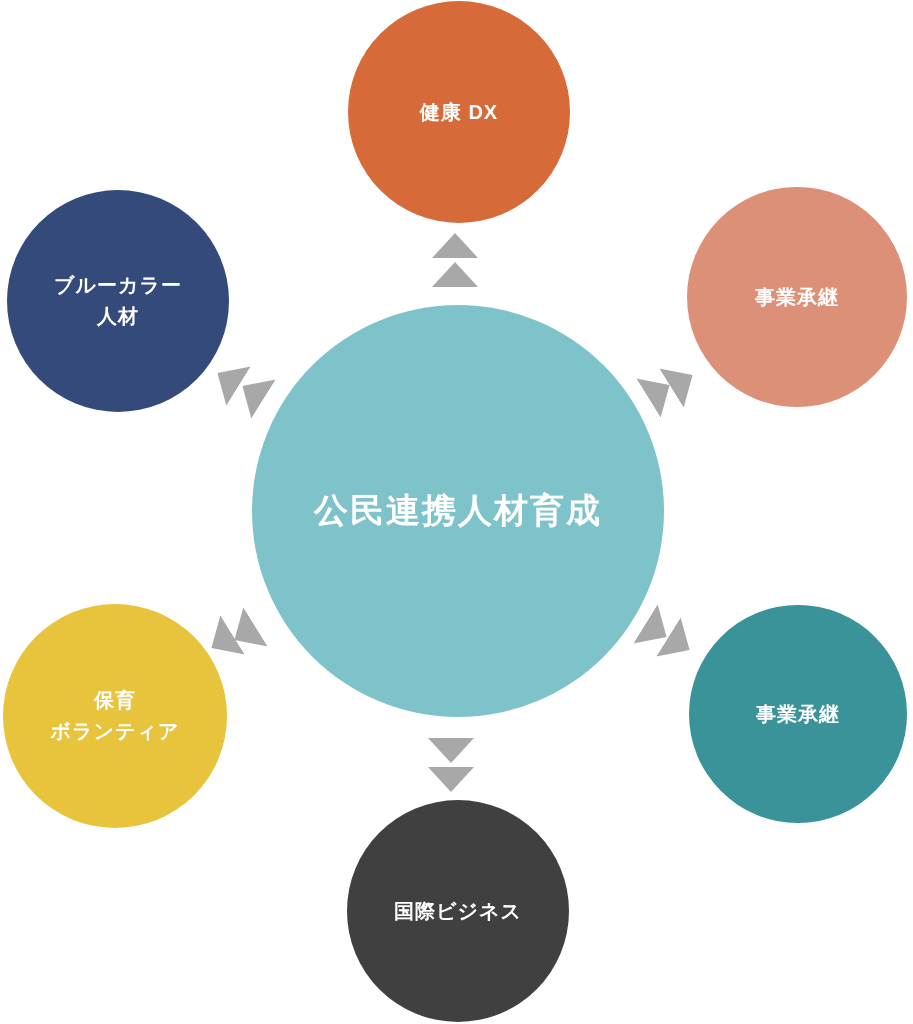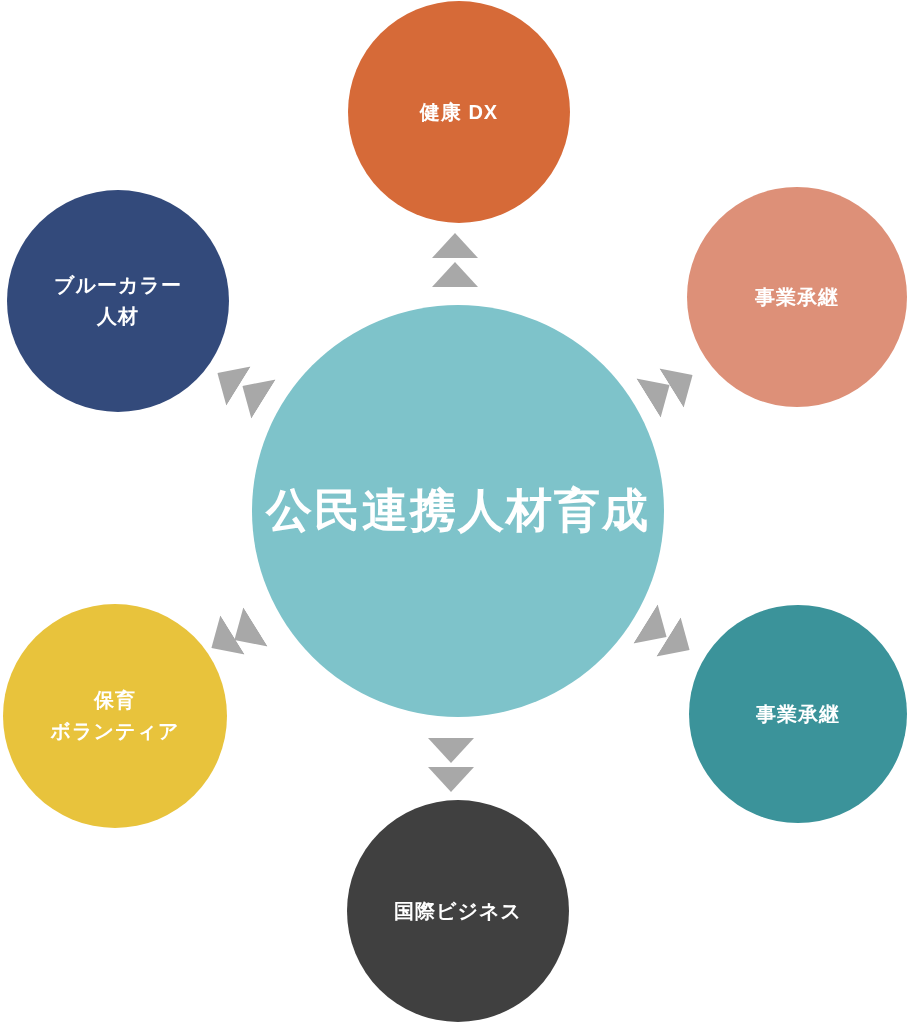--- a/index.html
+++ b/index.html
@@ -20,21 +20,21 @@
     align-items: center;
     justify-content: center;
     color: #ffffff;
     font-weight: bold;
     text-align: center;
     z-index: 2;
   }
   .sat { font-size: 20px; letter-spacing: 1px; line-height: 1.55; }
   .center-circle {
     left: 252px; top: 305px; width: 412px; height: 412px;
-    font-size: 46px; letter-spacing: 2px;
+    font-size: 34px; letter-spacing: 2px;
     gap: 28px;
     font-family: Liberation Mono, monospace;
   }
   .c-top          { left: 348px; top: 1px;   width: 222px; height: 222px; }
   .c-top-left     { left: 7px;   top: 190px; width: 222px; height: 222px; }
   .c-top-right    { left: 687px; top: 187px; width: 220px; height: 220px; }
   .c-bottom-left  { left: 3px;   top: 604px; width: 224px; height: 224px; }
   .c-bottom-right { left: 689px; top: 605px; width: 218px; height: 218px; }
   .c-bottom       { left: 347px; top: 800px; width: 222px; height: 222px; }
 

